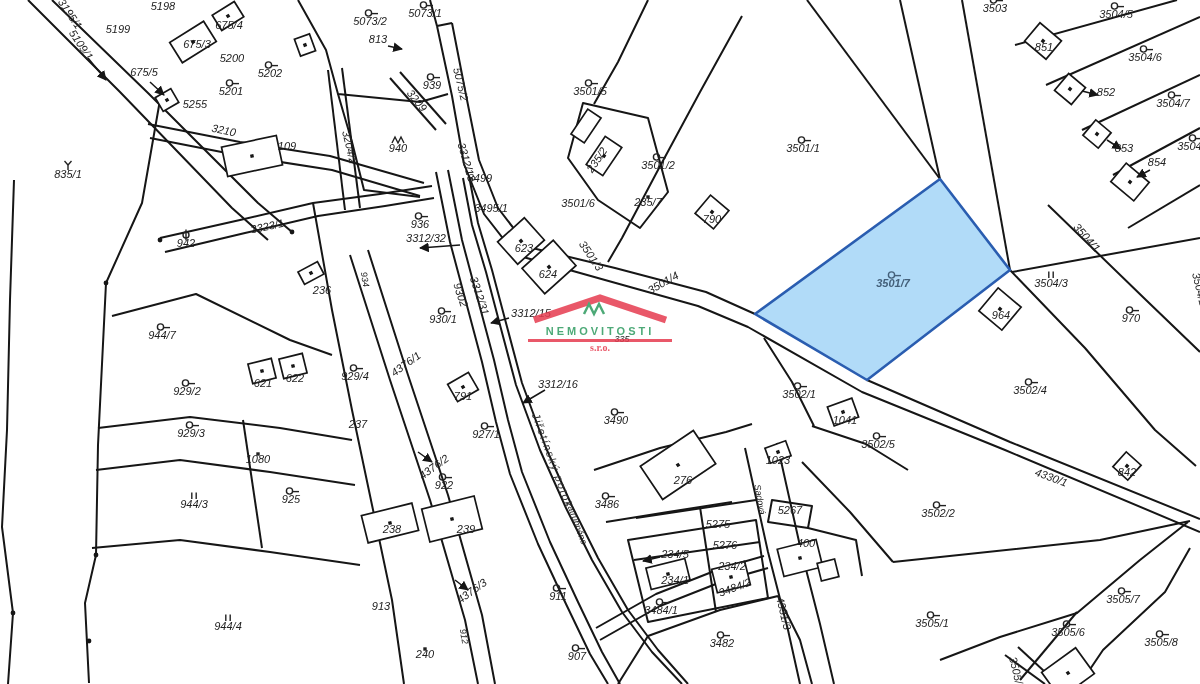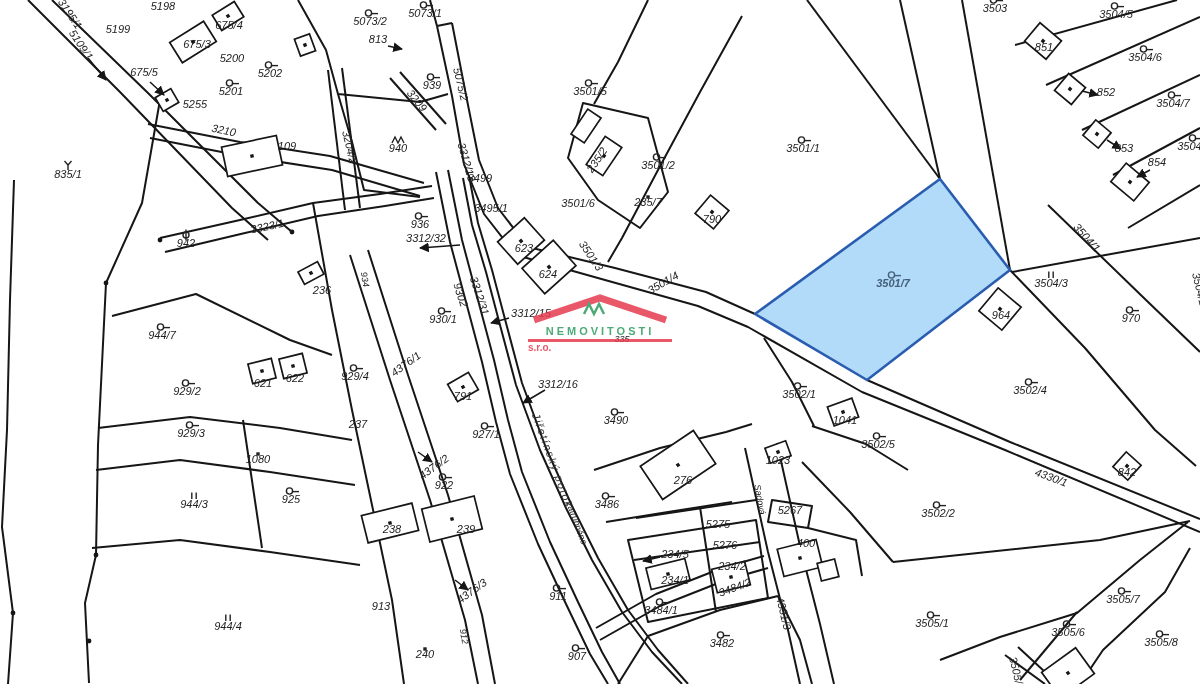--- a/index.html
+++ b/index.html
@@ -14,21 +14,21 @@
   .ic.hl{stroke:var(--hl-label,#44607a);}
   .ic .solid{fill:#222;stroke:none;}
   
   .wm{position:absolute;left:528px;top:292px;width:144px;opacity:.85;text-align:center;pointer-events:none;}
   .wm-roof{display:block;margin:0 auto;}
   .wm-roof .roof{stroke:var(--wm-red,#e63c50);stroke-width:7;fill:none;}
   .wm-roof .trees{stroke:var(--wm-green,#2e9b60);stroke-width:2.5;fill:none;}
   .wm-l1{color:var(--wm-green,#2e9b60);font-weight:bold;font-size:11px;letter-spacing:3px;white-space:nowrap;margin-top:1px;}
   .wm-l2{color:var(--wm-green,#2e9b60);font-weight:bold;font-size:40px;line-height:.88;letter-spacing:2px;}
   .wm-bar{height:3px;background:var(--wm-red,#e63c50);margin-top:2px;}
-  .wm-sro{color:var(--wm-red,#e63c50);font-size:10px;font-weight:bold;text-align:left;line-height:1.2;}
+  .wm-sro{color:var(--wm-red,#e63c50);font-size:10px;font-weight:bold;text-align:center;line-height:1.2;font-family:Liberation Serif, serif;}
 </style>
 </head>
 <body>
 
 <div class="stage">
   <svg id="map-svg" width="1200" height="684" viewBox="0 0 1200 684">
       <defs>
         <marker id="arr" viewBox="0 0 10 10" refX="9" refY="5" markerWidth="6.5" markerHeight="6.5" orient="auto-start-reverse">
           <path d="M0,0 L10,5 L0,10 z" fill="#161616"></path>
         </marker>

